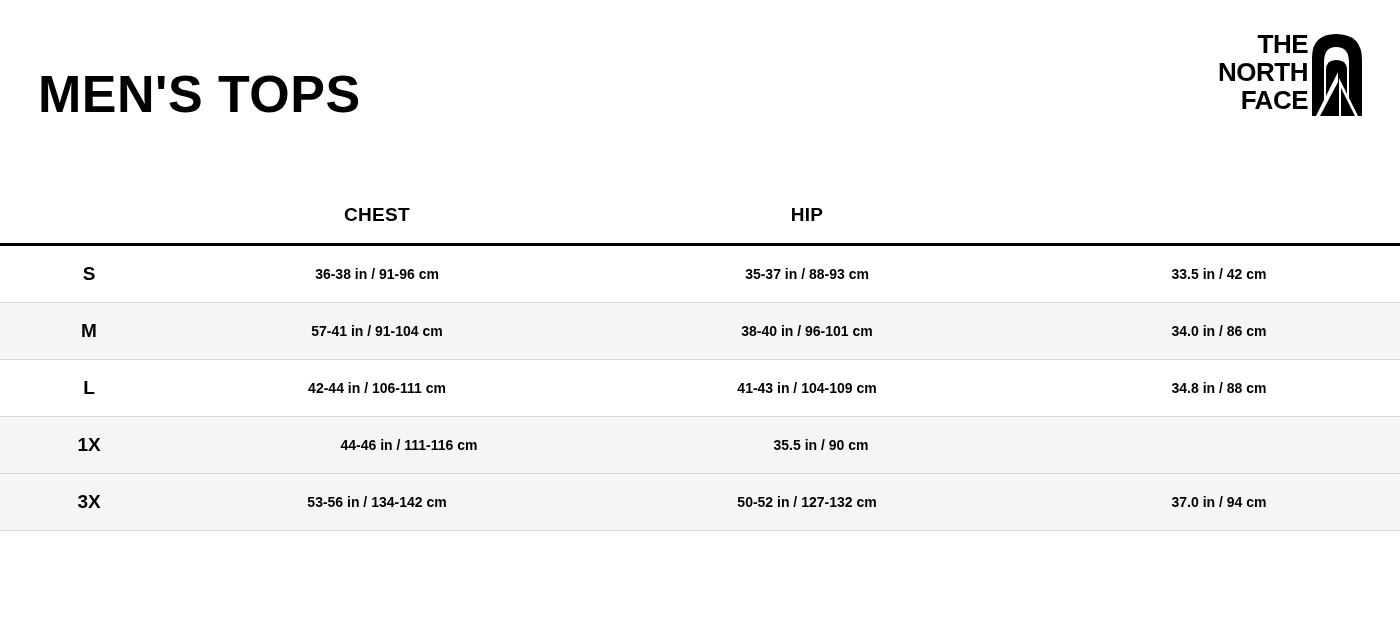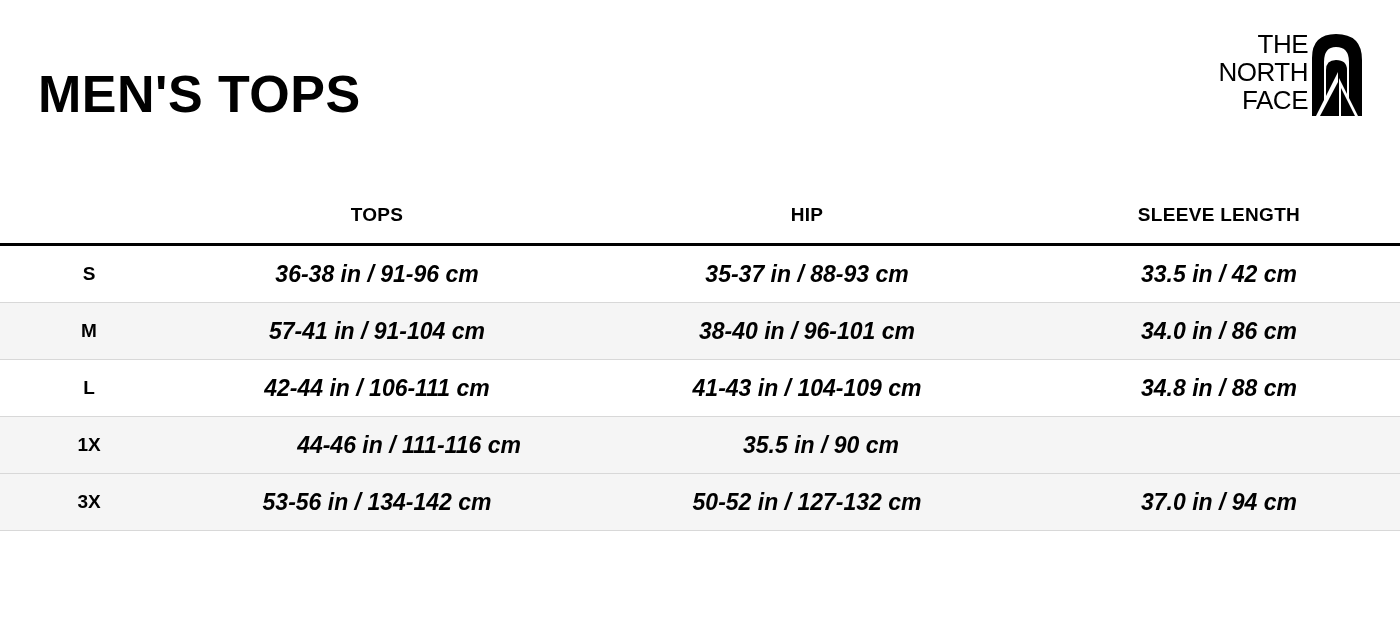--- a/index.html
+++ b/index.html
@@ -46,21 +46,21 @@
     top: 30px;
     width: 182px;
     height: 86px;
   }
   .logo-text {
     position: absolute;
     left: 0;
     top: 0;
     width: 124px;
     text-align: right;
-    font-weight: normal;
+    font-weight: bold;
     font-size: 26px;
     line-height: 28px;
     letter-spacing: -0.5px;
   }
   .logo-text div { display: block; }
   .logo-mark {
     position: absolute;
     right: 0;
     top: 2px;
     width: 58px;
@@ -104,22 +104,21 @@
   .cell.hip-col   { width: 462px; }
   .cell.sleeve-col{ width: 362px; }
 
   .row.head .cell {
     font-weight: bold;
     font-size: 19px;
     letter-spacing: 0.3px;
   }
   .row.data .cell:not(.size-col) {
     font-weight: bold;
-    font-size: 23px;
-    font-style: italic;
+    font-size: 14px;
   }
 </style>
 </head>
 <body>
 
 <div class="page">
 
   <div class="header">
     <div class="page-title">MEN'S TOPS</div>
 
@@ -137,23 +136,22 @@
         <path d="M12 84 L30 50 L30 84 Z" fill="#000000"></path>
         <path d="M33 84 L33 56 L47 84 Z" fill="#000000"></path>
       </svg>
     </div>
   </div>
 
   <div class="table">
 
     <div class="row head">
       <div class="cell size-col"></div>
-      <div class="cell chest-col">TOPS</div>
+      <div class="cell chest-col">CHEST</div>
       <div class="cell hip-col">HIP</div>
-      <div class="cell sleeve-col">SLEEVE LENGTH</div>
     </div>
 
     <div class="row data">
       <div class="cell size-col">S</div>
       <div class="cell chest-col">36-38 in / 91-96 cm</div>
       <div class="cell hip-col">35-37 in / 88-93 cm</div>
       <div class="cell sleeve-col">33.5 in / 42 cm</div>
     </div>
 
     <div class="row data shaded">

